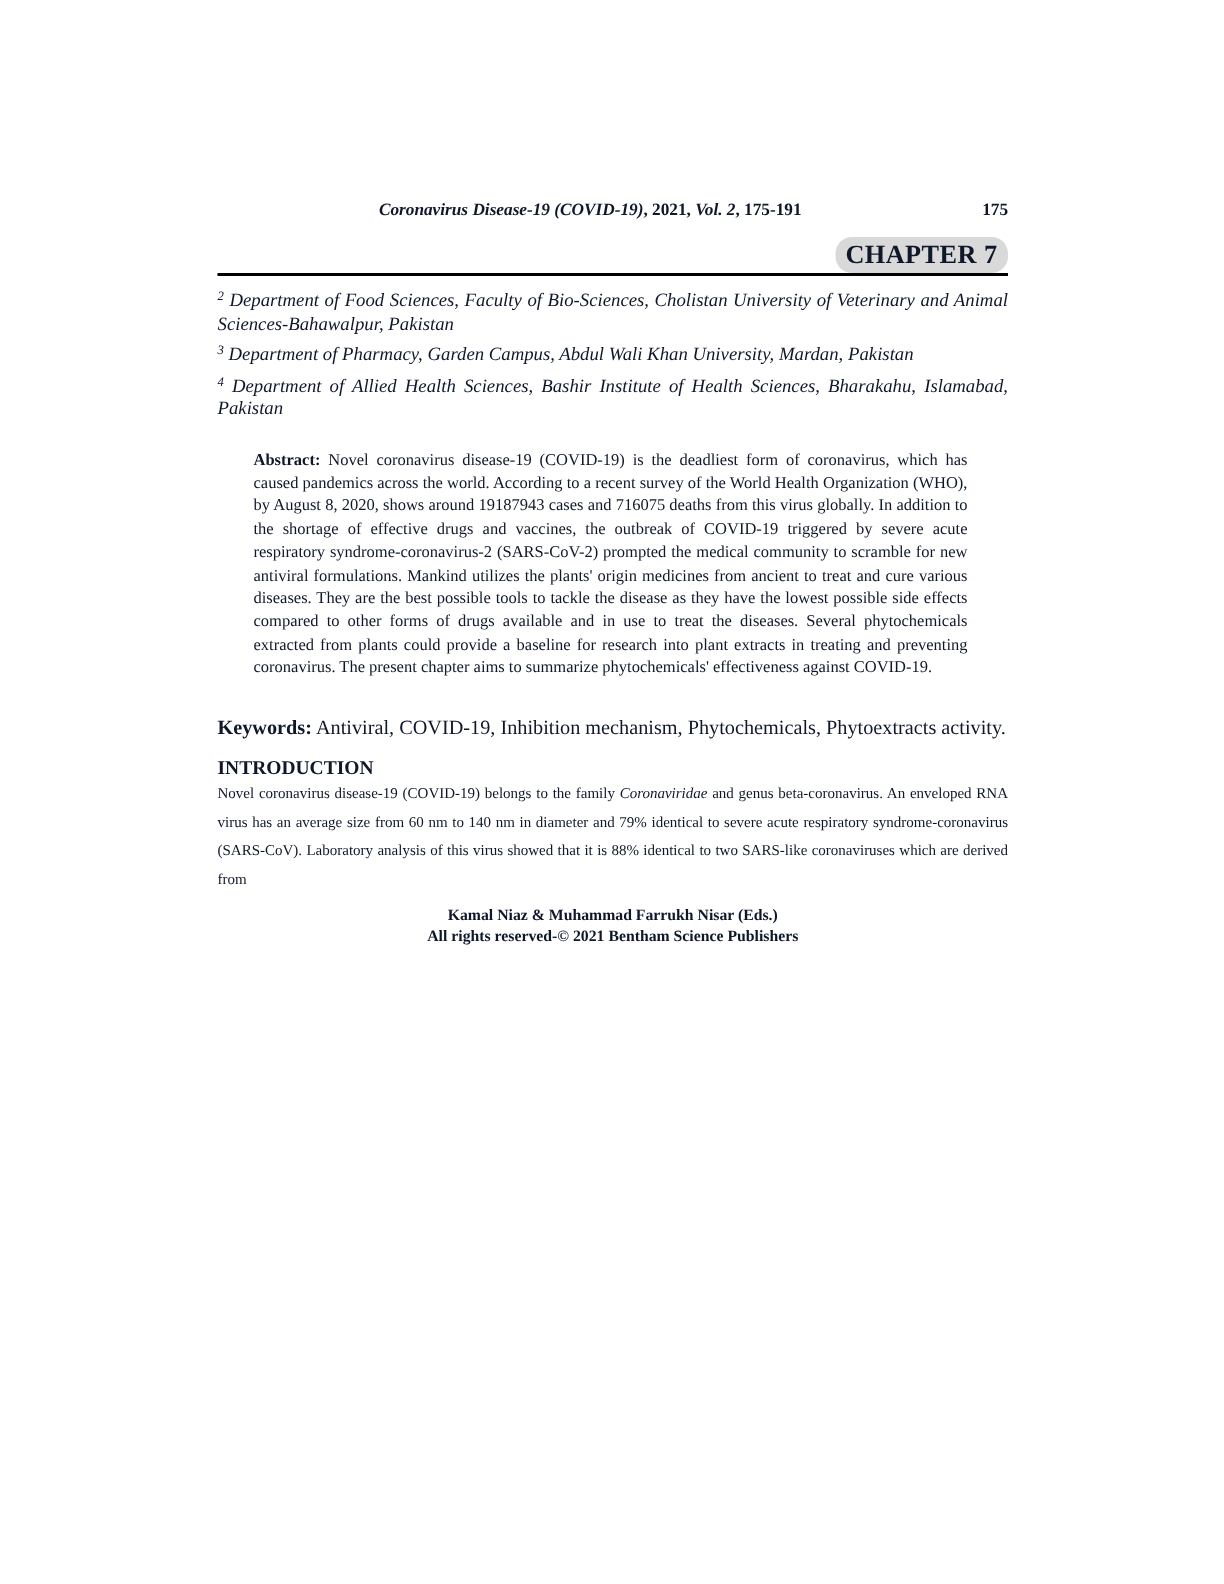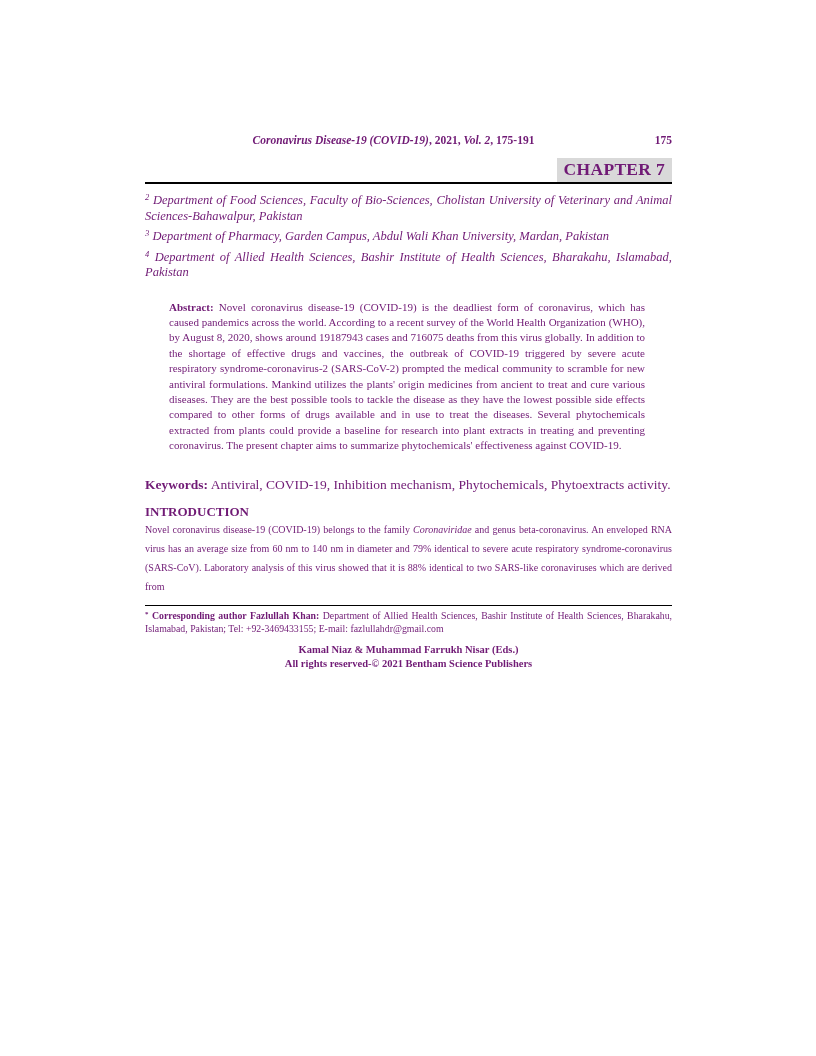--- a/index.html
+++ b/index.html
@@ -5,21 +5,21 @@
   html, body { margin: 0; padding: 0; background: #ffffff; }
   .page {
     position: relative;
     width: 816px;
     height: 1056px;
     margin: 0 auto;
     background: #ffffff;
     box-sizing: border-box;
     padding: 133px 144px 0 145px;
     font-family: "Liberation Serif", serif;
-    color: #701a75;
+    color: #0f172a;
   }
 
   
   .header-row {
     position: relative;
     text-align: center;
     font-size: 11.5px;
     font-weight: bold;
     line-height: 14px;
     padding-right: 30px;
@@ -100,21 +100,21 @@
 <body>
 
 <div class="page">
 
   <div class="header-row">
     <span class="cit-italic">Coronavirus Disease-19 (COVID-19)</span><span>, 2021, </span><span class="cit-italic">Vol. 2</span><span>, 175-191</span>
     <span class="page-num">175</span>
   </div>
 
   <div class="chapter-row">
-    <span class="chapter-badge" style="background: rgb(217, 217, 217);">CHAPTER 7</span>
+    <span class="chapter-badge" style="background: rgb(217, 217, 217); border-radius: 11px;">CHAPTER 7</span>
   </div>
 
 
 
   <div class="affiliations">
     <div class="affiliation"><sup class="aff-sup">2</sup><span> Department of Food Sciences, Faculty of Bio-Sciences, Cholistan University of Veterinary and Animal Sciences-Bahawalpur, Pakistan</span></div>
     <div class="affiliation"><sup class="aff-sup">3</sup><span> Department of Pharmacy, Garden Campus, Abdul Wali Khan University, Mardan, Pakistan</span></div>
     <div class="affiliation"><sup class="aff-sup">4</sup><span> Department of Allied Health Sciences, Bashir Institute of Health Sciences, Bharakahu, Islamabad, Pakistan</span></div>
   </div>
 
@@ -124,22 +124,19 @@
 
   <div class="keywords">
     <span class="lbl">Keywords:</span><span> Antiviral, COVID-19, Inhibition mechanism, Phytochemicals, Phytoextracts activity.</span>
   </div>
 
   <div class="section-heading">INTRODUCTION</div>
   <div class="intro-para">
     <span>Novel coronavirus disease-19 (COVID-19) belongs to the family </span><span class="it">Coronaviridae</span><span> and genus beta-coronavirus. An enveloped RNA virus has an average size from 60 nm to 140 nm in diameter and 79% identical to severe acute respiratory syndrome-coronavirus (SARS-CoV). Laboratory analysis of this virus showed that it is 88% identical to two SARS-like coronaviruses which are derived from</span>
   </div>
 
-  <div class="footnote">
-    <sup class="fn-sup">*</sup><span class="fn-bold"> Corresponding author Fazlullah Khan:</span><span> Department of Allied Health Sciences, Bashir Institute of Health Sciences, Bharakahu, Islamabad, Pakistan; Tel: +92-3469433155; E-mail: fazlullahdr@gmail.com</span>
-  </div>
 
   <div class="publisher">
     <div>Kamal Niaz &amp; Muhammad Farrukh Nisar (Eds.)</div>
     <div>All rights reserved-© 2021 Bentham Science Publishers</div>
   </div>
 
 </div>
 
 </body></html>

